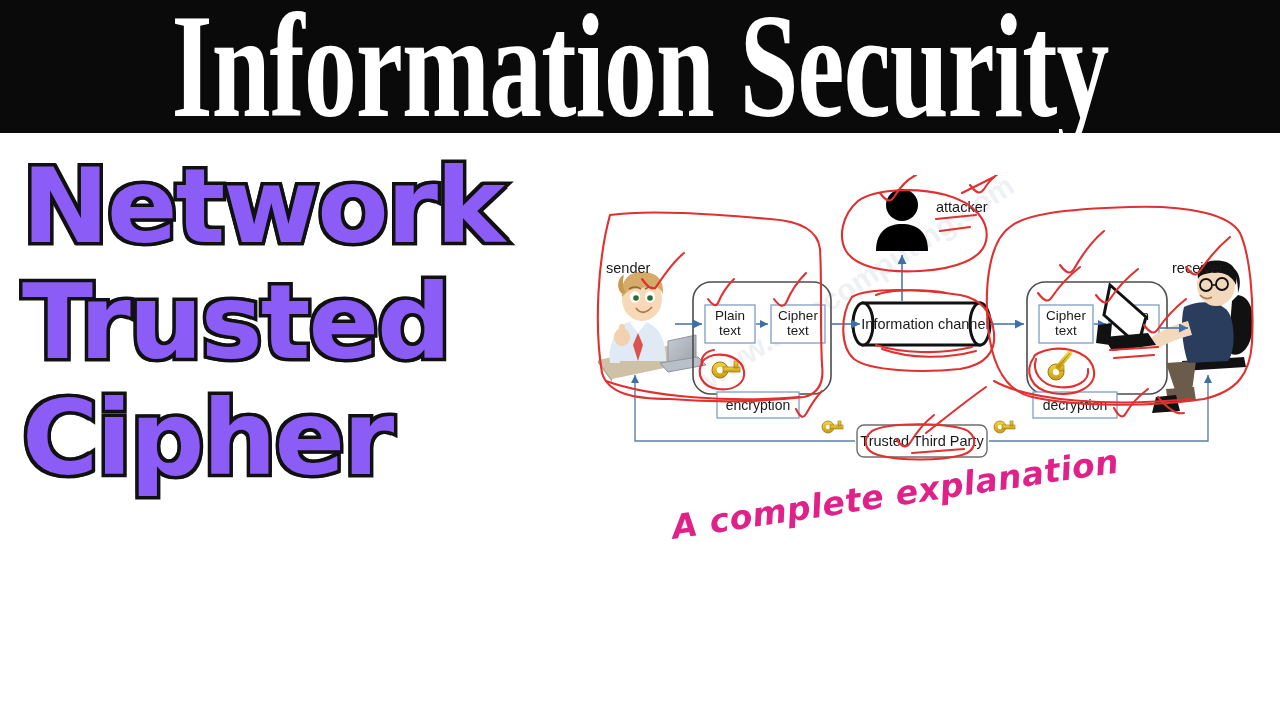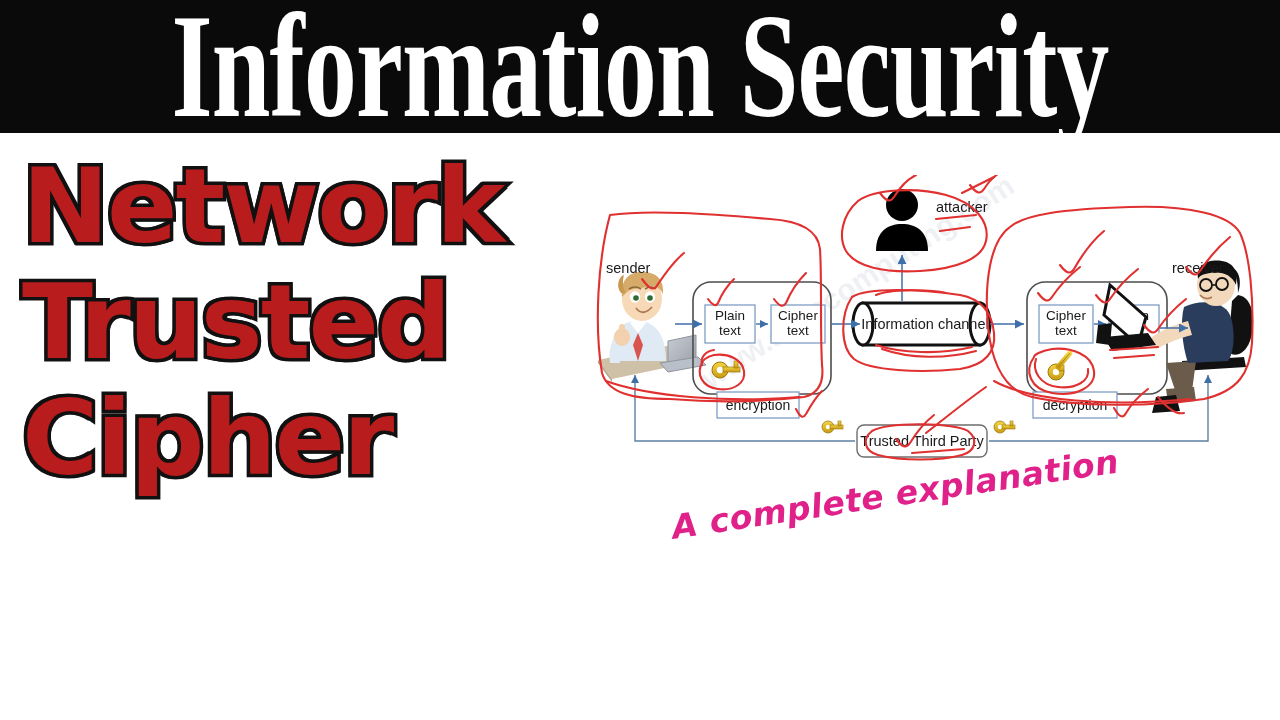--- a/index.html
+++ b/index.html
@@ -29,21 +29,21 @@
     z-index:5;
   }
 
   
   #headline{
     position:absolute; left:22px; top:148px; width:560px;
     font-family:"DejaVu Sans","Liberation Sans", sans-serif;
     font-weight:700;
     font-size:104px;
     line-height:116px;
-    color:#b91c1c;
+    color:#8b5cf6;
     letter-spacing:-2px;
     -webkit-text-stroke:7px #111111;
     paint-order:stroke fill;
     text-shadow:
        3px 3px 0 #111, -3px 3px 0 #111, 3px -3px 0 #111, -3px -3px 0 #111;
   }
   #headline .hl-line{ display:block; white-space:nowrap; }
 
   
   #diagram{

